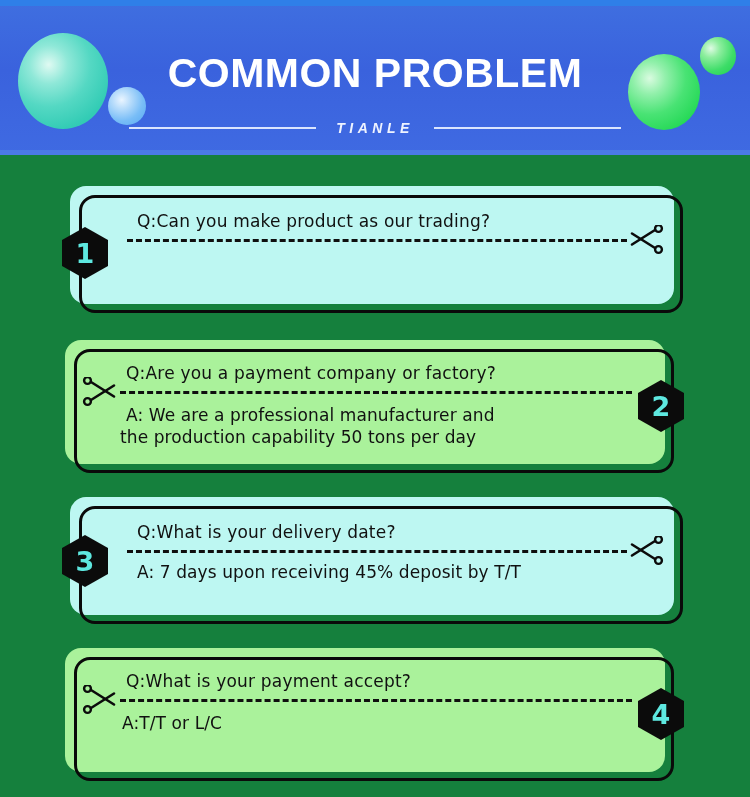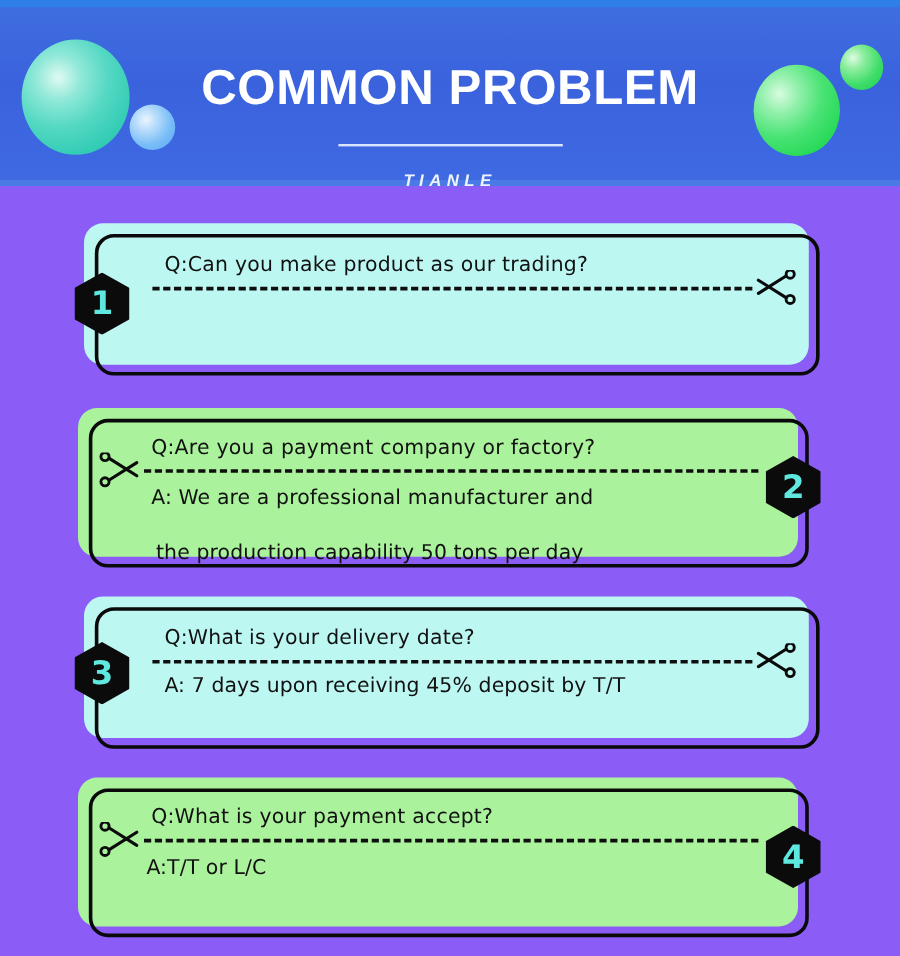--- a/index.html
+++ b/index.html
@@ -11,21 +11,21 @@
     height: 797px;
     overflow: hidden;
     background: #5ef7ef;
     font-family: "DejaVu Sans", sans-serif;
   }
 
   #page {
     position: relative;
     width: 750px;
     height: 797px;
-    background: #8b5cf6;
+    background: #15803d;
   }
 
   
   .header {
     position: absolute;
     left: 0;
     top: 0;
     width: 750px;
     height: 155px;
     overflow: hidden;
@@ -100,21 +100,20 @@
 
   .header-sub-row {
     position: absolute;
     left: 0;
     top: 120px;
     width: 750px;
     display: flex;
     align-items: center;
     justify-content: center;
     gap: 20px;
-    flex-direction: column;
   }
   .sub-rule {
     width: 187px;
     height: 2px;
     background: #e3ecff;
     opacity: 0.95;
   }
   .header-sub {
     color: #eef3ff;
     font-family: "Liberation Sans", sans-serif;
@@ -268,21 +267,21 @@
 
   <div class="faq faq-green" style="left:65px; top:340px; width:600px; height:124px;">
     <div class="faq-fill"></div>
     <div class="faq-frame"></div>
     <div class="faq-content">
       <div class="q-line" style="left:52px; top:14px;">Q:Are you a payment company or factory?</div>
       <div class="dash-row" style="left:46px; top:42px; width:512px;">
         <div class="dash-line"></div>
       </div>
       <div class="a-line" style="left:52px; top:56px;">A:  We are a professional manufacturer and</div>
-      <div class="a-line" style="left:56px; top:78px;margin-top:24px;">the production capability 50 tons per day</div>
+      <div class="a-line" style="left:46px; top:78px;">the production capability 50 tons per day</div>
       <div class="scissors" style="left:8px; top:28px;">
         <svg viewBox="0 0 34 30" xmlns="http://www.w3.org/2000/svg">
           <g transform="translate(34,0) scale(-1,1)">
             <g stroke="#0b0b0b" stroke-width="2.6" fill="none" stroke-linecap="round">
               <line x1="2" y1="19.5" x2="25" y2="5"></line>
               <line x1="2" y1="8.5" x2="25" y2="23"></line>
             </g>
             <circle cx="28.5" cy="3.5" r="3.4" stroke="#0b0b0b" stroke-width="2.4" fill="none"></circle>
             <circle cx="28.5" cy="24.5" r="3.4" stroke="#0b0b0b" stroke-width="2.4" fill="none"></circle>
           </g>

